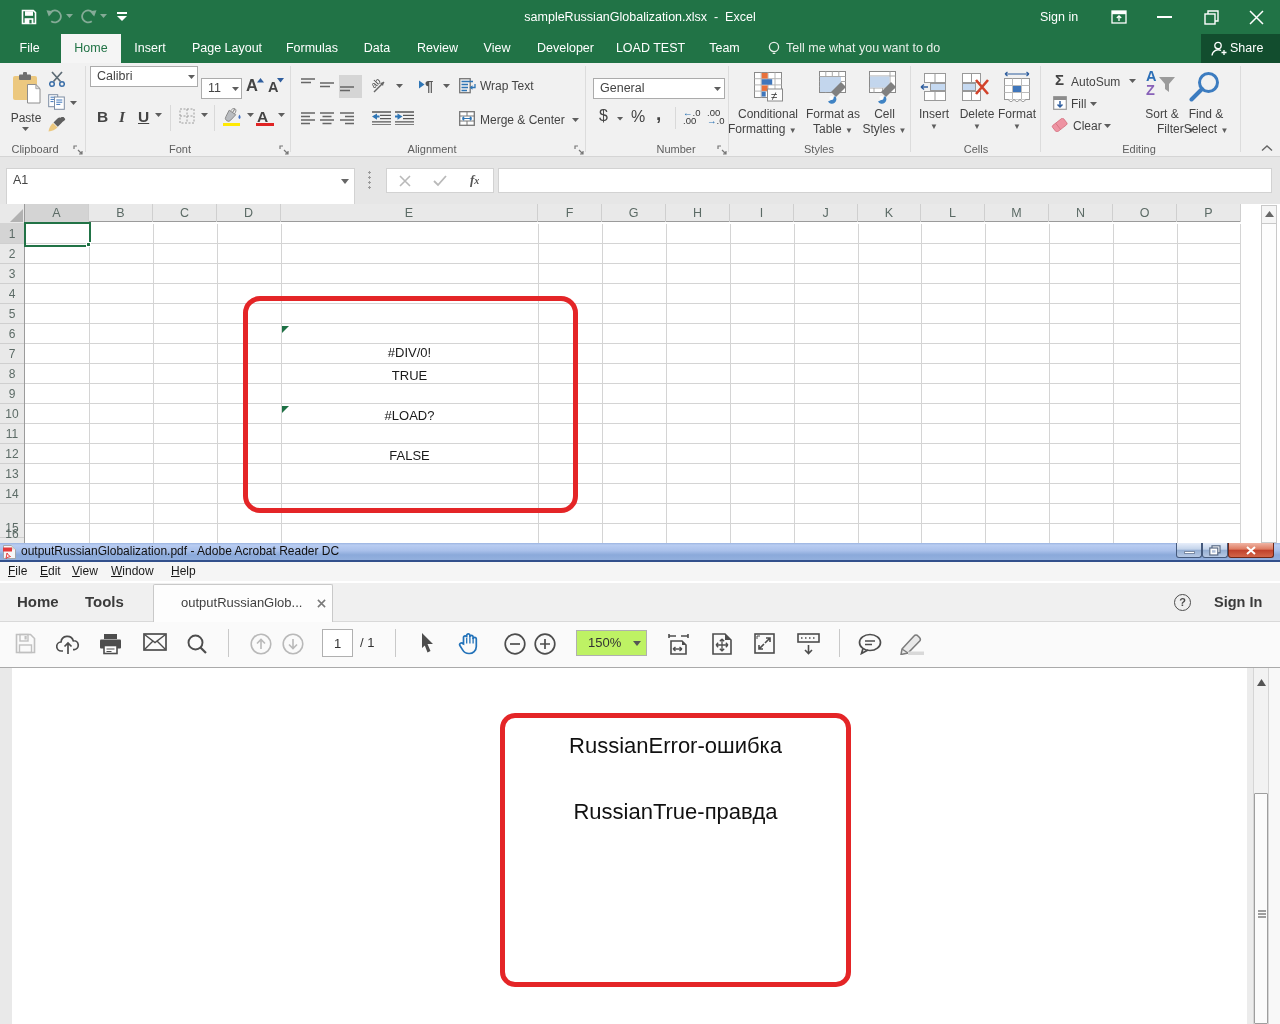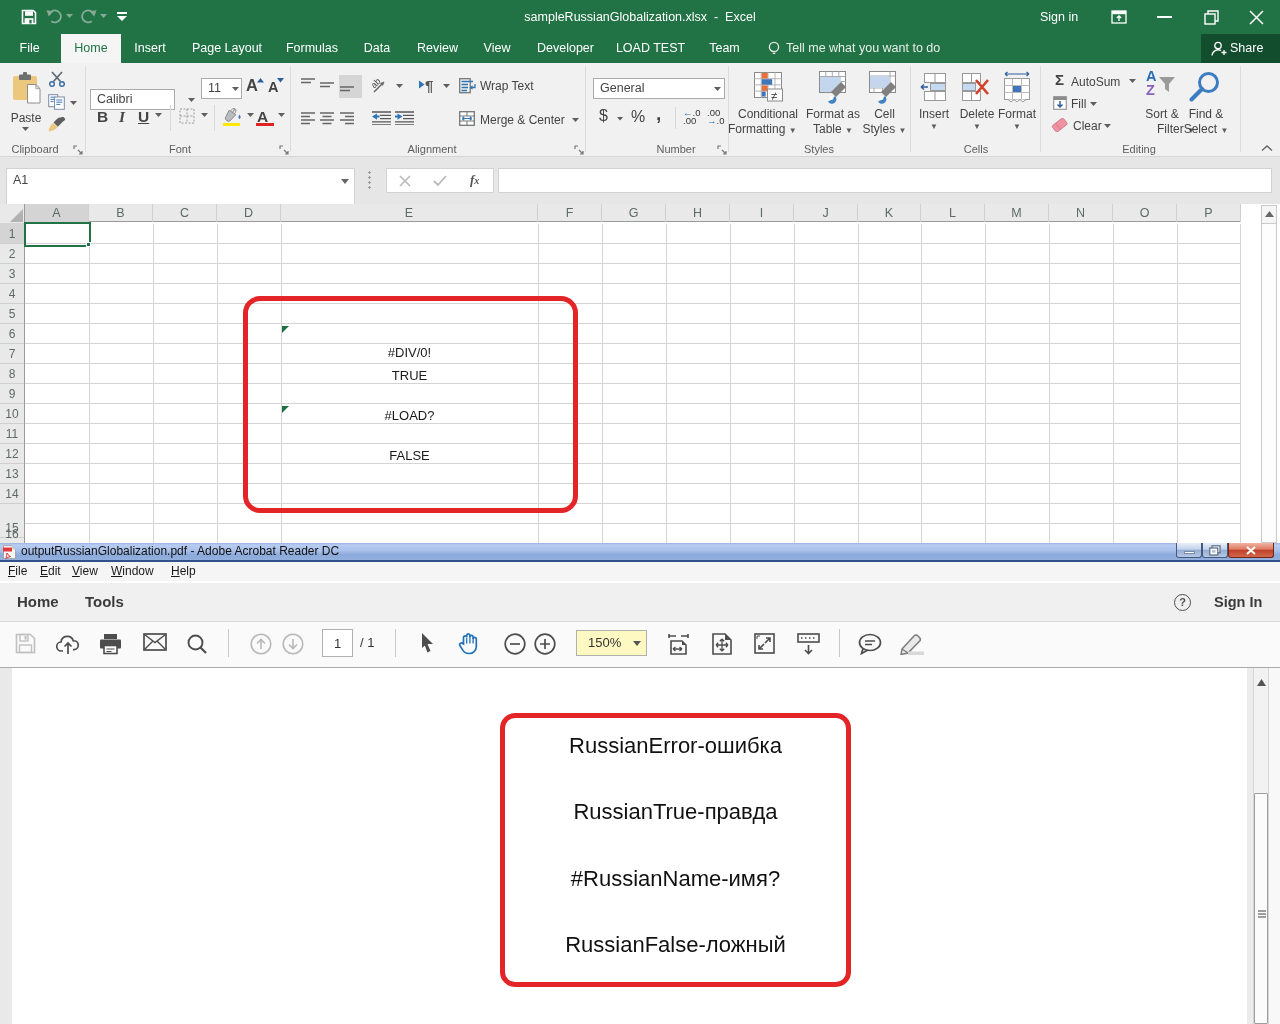--- a/index.html
+++ b/index.html
@@ -177,21 +177,21 @@
     <svg class="abs" style="left:70px;top:38px" width="8" height="5" viewBox="0 0 8 5">
       <path d="M0 0h7L3.5 4z" fill="#5e5e5e"></path>
     </svg>
 
     <svg class="abs" style="left:48px;top:54px" width="18" height="15" viewBox="0 0 18 15">
       <path d="M0.5 14.5 q0.8 -5.5 4.5 -8.5 l4.5 4.5 q-3.5 3.5 -9 4z" fill="#ecc87f"></path>
       <path d="M5.5 5.5 l4 -4 a1.9 1.9 0 0 1 4.3 4.3 l-4 4z" fill="#5f5f5f"></path>
       <rect x="12.2" y="-0.5" width="4.5" height="4.5" rx="1.4" fill="#5f5f5f" transform="rotate(45 14 2)"></rect>
     </svg>
 
-    <div class="fbox" style="left:90px;top:26px;width:85px;height:21px;border-color:#ababab">
+    <div class="fbox" style="left:90px;top:3px;width:108px;height:21px;border-color:#ababab">
       <div class="abs" style="left:6px;top:2px;font-size:12.5px;color:#444">Calibri</div>
       <svg class="abs" style="left:97px;top:8px" width="8" height="5" viewBox="0 0 8 5">
         <path d="M0 0h7L3.5 4z" fill="#5e5e5e"></path>
       </svg>
     </div>
     <div class="fbox" style="left:201px;top:15px;width:41px;height:21px;border-color:#ababab">
       <div class="abs" style="left:6px;top:2px;font-size:12.5px;color:#444">11</div>
       <svg class="abs" style="left:30px;top:8px" width="8" height="5" viewBox="0 0 8 5">
         <path d="M0 0h7L3.5 4z" fill="#5e5e5e"></path>
       </svg>
@@ -575,20 +575,26 @@
   <div class="abs" id="ac-menu">
     <div class="amenu" style="left:8px"><span>F</span>ile</div>
     <div class="amenu" style="left:40px"><span>E</span>dit</div>
     <div class="amenu" style="left:72px"><span>V</span>iew</div>
     <div class="amenu" style="left:111px"><span>W</span>indow</div>
     <div class="amenu" style="left:171px"><span>H</span>elp</div>
   </div>
   <div class="abs" id="ac-tabs">
     <div class="abs" style="left:17px;top:0;height:38px;line-height:38px;font-size:15px;font-weight:bold;color:#3b3b3b">Home</div>
     <div class="abs" style="left:85px;top:0;height:38px;line-height:38px;font-size:15px;font-weight:bold;color:#3b3b3b">Tools</div>
+    <div class="abs" style="left:153px;top:1px;width:180px;height:38px;background:#fdfdfd;border:1px solid #c9c9c9;border-bottom:none;border-radius:2px 2px 0 0">
+      <div class="abs" style="left:27px;top:0;height:36px;line-height:36px;font-size:13px;color:#3f3f3f">outputRussianGlob...</div>
+      <svg class="abs" style="left:163px;top:14px" width="9" height="9" viewBox="0 0 10 10">
+        <path d="M1 1 L9 9 M9 1 L1 9" stroke="#7a7a7a" stroke-width="1.7"></path>
+      </svg>
+    </div>
     <div class="abs" style="left:1174px;top:11px;width:17px;height:17px;border:1.5px solid #4d4d4d;border-radius:50%;text-align:center;line-height:14px;font-size:11px;font-weight:bold;color:#4d4d4d">?</div>
     <div class="abs" style="left:1214px;top:0;height:38px;line-height:38px;font-size:14.5px;font-weight:bold;color:#3b3b3b">Sign In</div>
   </div>
   <div class="abs" id="ac-tool">
 
     <svg class="abs tico" style="left:15px" width="21" height="21" viewBox="0 0 21 21">
       <path d="M1.5 1.5 h14 l4 4 v14 h-18z" fill="none" stroke="#c0c0c0" stroke-width="1.6"></path>
       <rect x="5" y="1.5" width="8" height="6.5" fill="none" stroke="#c0c0c0" stroke-width="1.4"></rect>
       <rect x="9.5" y="3" width="2.2" height="3.5" fill="#c0c0c0"></rect>
       <rect x="4.5" y="12" width="12" height="7.5" fill="none" stroke="#c0c0c0" stroke-width="1.4"></rect>
@@ -640,21 +646,21 @@
 
     <svg class="abs tico" style="left:504px" width="22" height="22" viewBox="0 0 22 22">
       <circle cx="11" cy="11" r="9.8" fill="none" stroke="#4d4d4d" stroke-width="1.7"></circle>
       <path d="M6 11 h10" stroke="#4d4d4d" stroke-width="1.7"></path>
     </svg>
     <svg class="abs tico" style="left:534px" width="22" height="22" viewBox="0 0 22 22">
       <circle cx="11" cy="11" r="9.8" fill="none" stroke="#4d4d4d" stroke-width="1.7"></circle>
       <path d="M6 11 h10 M11 6 v10" stroke="#4d4d4d" stroke-width="1.7"></path>
     </svg>
 
-    <div class="abs" style="left:576px;top:8px;width:71px;height:26px;background:#fef9c3;border:1px solid #b0b0b0">
+    <div class="abs" style="left:576px;top:8px;width:71px;height:26px;background:#bef264;border:1px solid #b0b0b0">
       <div class="abs" style="left:11px;top:0;height:24px;line-height:24px;font-size:13px;color:#333">150%</div>
       <svg class="abs" style="left:56px;top:10px" width="9" height="6" viewBox="0 0 9 6">
         <path d="M0 0h8L4 5z" fill="#555"></path>
       </svg>
     </div>
 
     <svg class="abs tico" style="left:668px" width="21" height="22" viewBox="0 0 21 22">
       <path d="M1 1 V5 M1 3 H8 M13 3 H20 M20 1 V5" stroke="#4d4d4d" stroke-width="1.6" fill="none"></path>
       <path d="M3 8 h11 l4 4 v9 h-15z" fill="none" stroke="#4d4d4d" stroke-width="1.6"></path>
       <path d="M14 8 l4 4 h-4z" fill="#4d4d4d"></path>
@@ -703,15 +709,13 @@
     <div class="abs" style="left:1253.5px;top:125px;width:14px;height:231px;background:#fbfbfb;border:1px solid #9e9e9e;border-radius:1px">
       <div class="abs" style="left:3px;top:116px;width:8px;height:1.5px;background:#9e9e9e"></div>
       <div class="abs" style="left:3px;top:119px;width:8px;height:1.5px;background:#9e9e9e"></div>
       <div class="abs" style="left:3px;top:122px;width:8px;height:1.5px;background:#9e9e9e"></div>
     </div>
     <div class="abs" style="left:1269px;top:0;width:11px;height:357px;background:#f8f8f8"></div>
 
     <div class="abs" style="left:500px;top:45px;width:351px;height:274px;border:5px solid #e42527;border-radius:15px"></div>
     <div class="abs ptext" style="top:131px">RussianTrue-правда</div>
     <div class="abs ptext" style="top:64.5px">RussianError-ошибка</div>
-    <div class="abs ptext" style="top:197.5px">#RussianName-имя?</div>
-    <div class="abs ptext" style="top:263.5px">RussianFalse-ложный</div>
   </div>
 
 </body></html>

